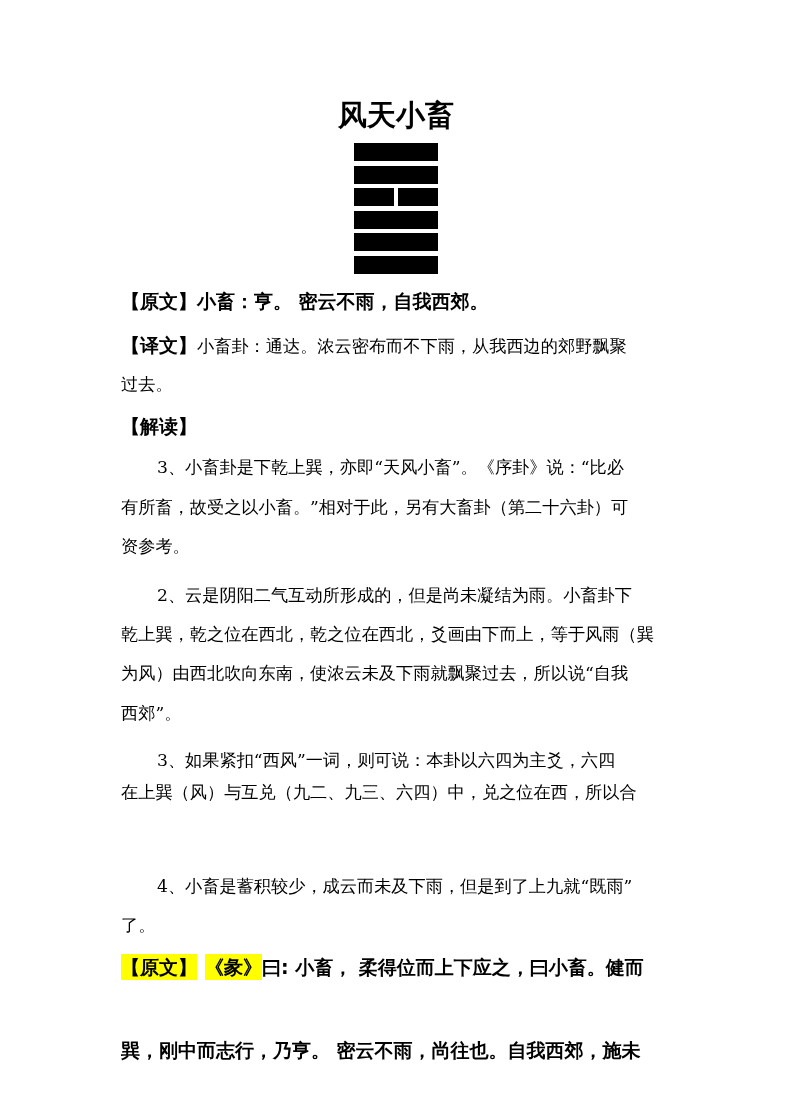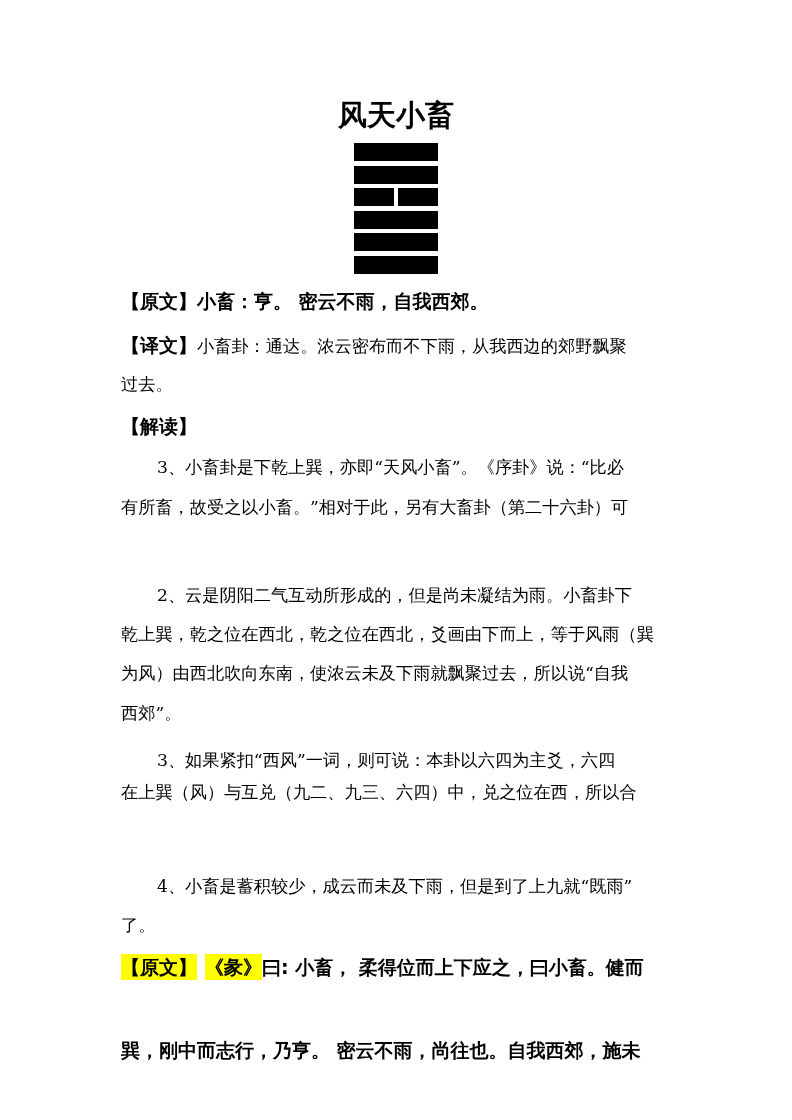--- a/index.html
+++ b/index.html
@@ -62,20 +62,21 @@
     <span class="bold big">【译文】</span><span>小畜卦：通达。浓云密布而不下雨，从我西边的郊野飘聚</span>
   </div>
   <div class="line" style="top:372px;">
     <span>过去。</span>
   </div>
 
   <div class="line bold big" style="top:414px;">【解读】</div>
 
   <div class="line indent" style="top:455px;">3、小畜卦是下乾上巽，亦即“天风小畜”。《序卦》说：“比必</div>
   <div class="line" style="top:495px;">有所畜，故受之以小畜。”相对于此，另有大畜卦（第二十六卦）可</div>
+  <div class="line" style="top:534px;">资参考。</div>
 
   <div class="line indent" style="top:583px;">2、云是阴阳二气互动所形成的，但是尚未凝结为雨。小畜卦下</div>
   <div class="line" style="top:622px;">乾上巽，乾之位在西北，乾之位在西北，爻画由下而上，等于风雨（巽</div>
   <div class="line" style="top:661px;">为风）由西北吹向东南，使浓云未及下雨就飘聚过去，所以说“自我</div>
   <div class="line" style="top:701px;">西郊”。</div>
 
   <div class="line indent" style="top:748px;">3、如果紧扣“西风”一词，则可说：本卦以六四为主爻，六四</div>
   <div class="line" style="top:780px;">在上巽（风）与互兑（九二、九三、六四）中，兑之位在西，所以合</div>
 
   <div class="line indent" style="top:874px;">4、小畜是蓄积较少，成云而未及下雨，但是到了上九就“既雨”</div>

